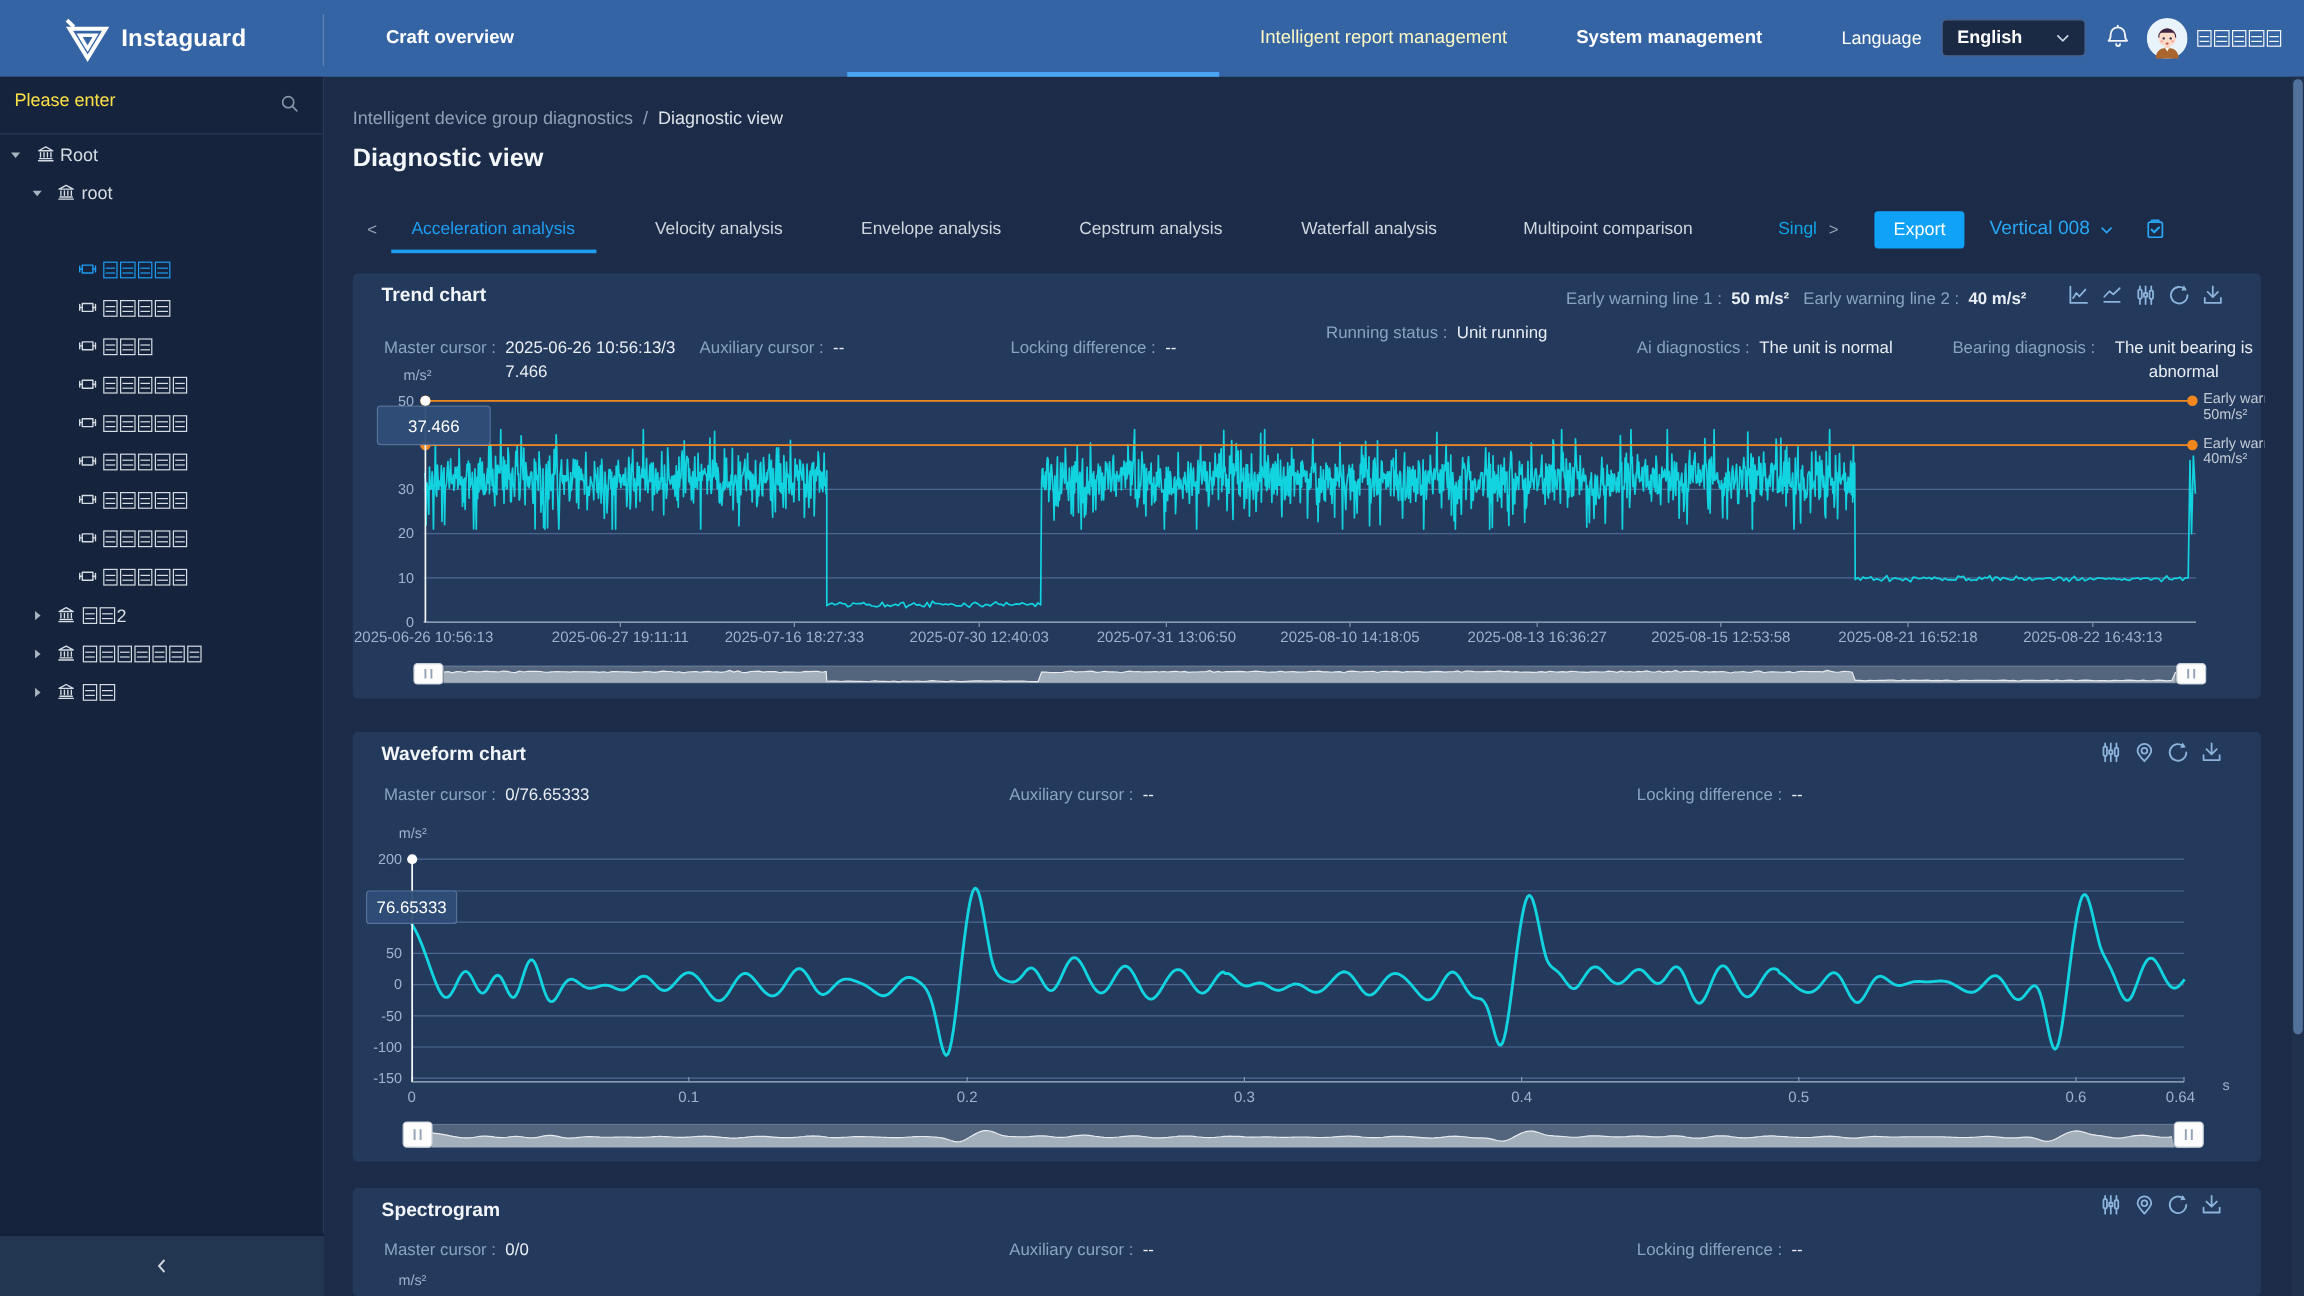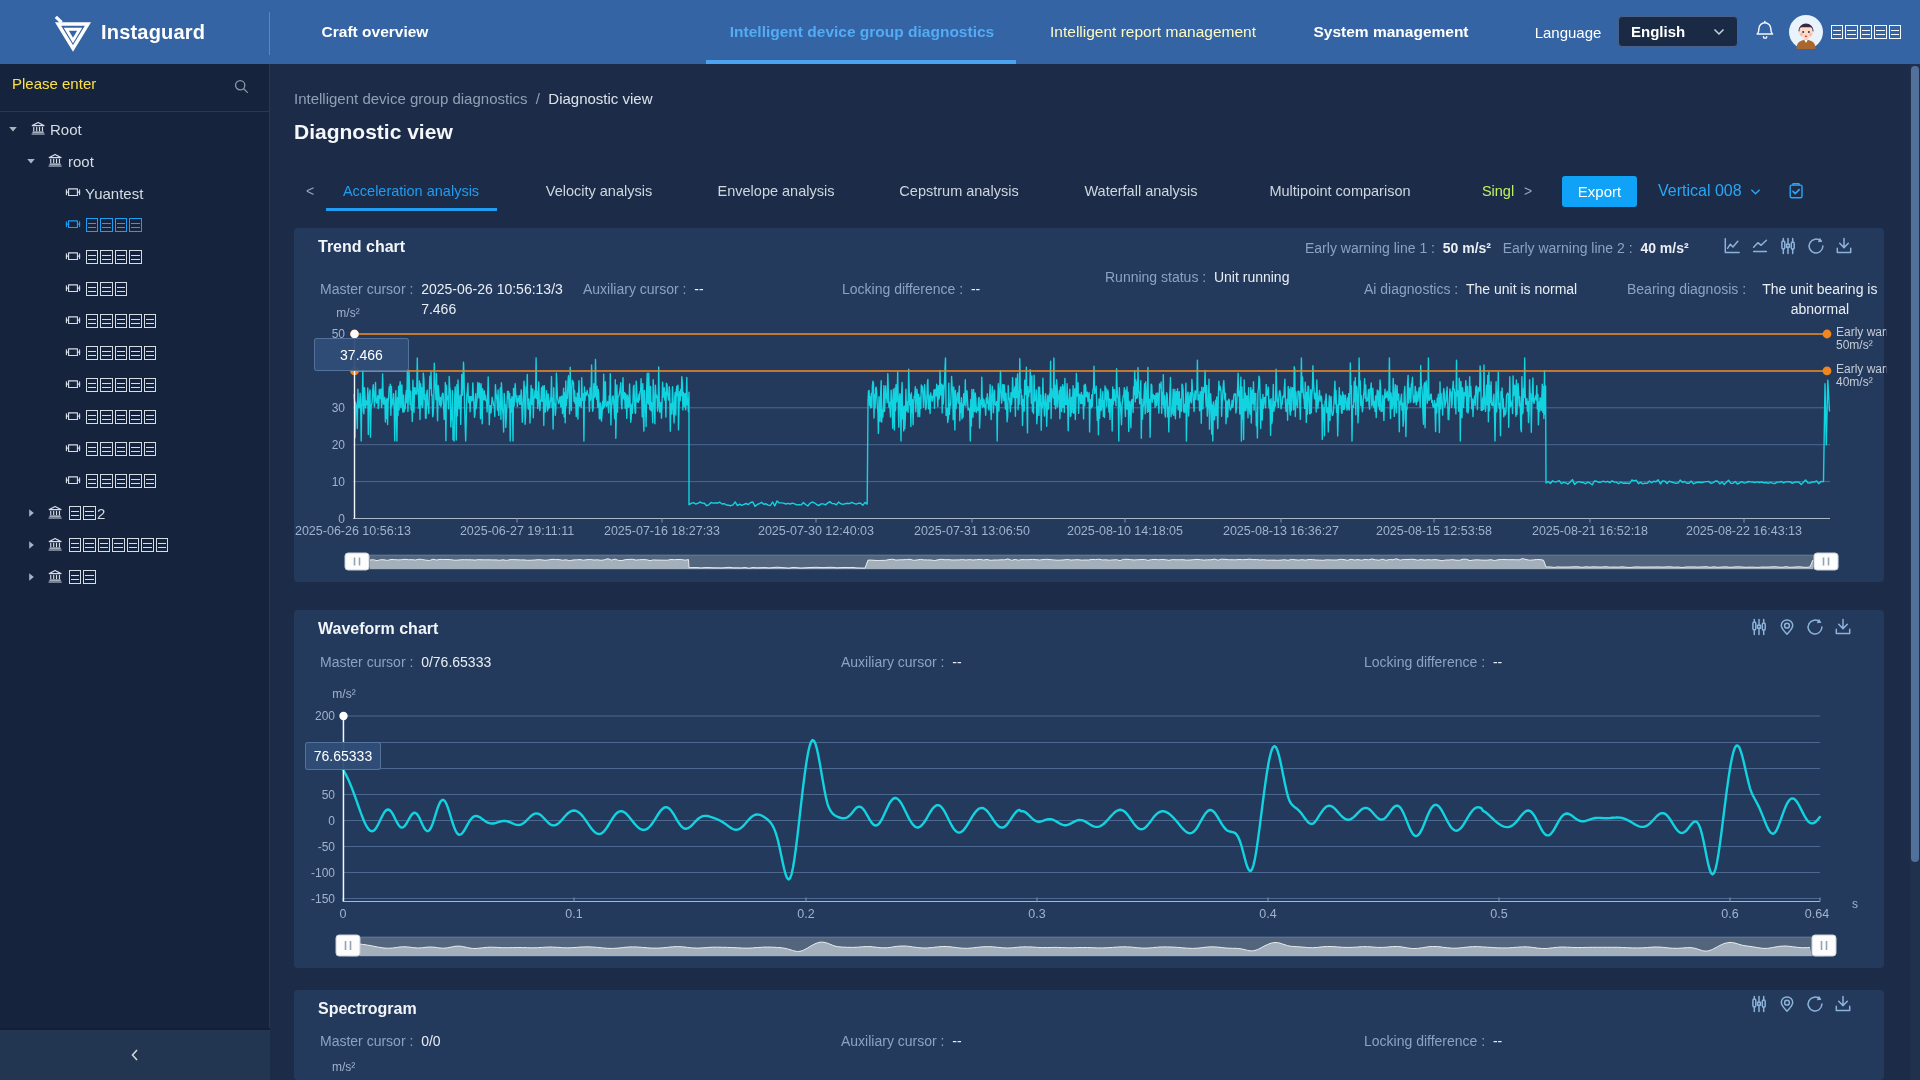--- a/index.html
+++ b/index.html
@@ -20,21 +20,20 @@
 <div style="position:relative;width:1920px;height:1080px;overflow:hidden">
 <div class="abs" style="left:0;top:0;width:1920px;height:64px;background:#3464a3">
       <svg class="abs" style="left:54px;top:14px" width="38" height="38" viewBox="0 0 38 38" fill="none" stroke="#fff">
 <path d="M4 10 H34 L19 34.5 Z" stroke-width="3.4"></path>
 <path d="M12.3 15.3 H25.7 L19 26.5 Z" stroke-width="2.9"></path>
 <path d="M1.8 2.8 L7.6 8.4" stroke-width="3.2"></path>
       </svg>
       <div class="abs" style="left:101px;top:0;height:64px;display:flex;align-items:center;font-size:20px;font-weight:bold;color:#fff;letter-spacing:0.2px">Instaguard</div>
       <div class="abs" style="left:269px;top:12px;width:1px;height:43px;background:rgba(255,255,255,0.22)"></div>
       <div class="abs" style="left:375px;top:0;height:64px;transform:translateX(-50%);display:flex;align-items:center;font-size:15.5px;font-weight:bold;color:#fff;white-space:nowrap">Craft overview</div>
-      <div class="abs" style="left:862px;top:0;height:64px;transform:translateX(-50%);display:flex;align-items:center;font-size:15.5px;font-weight:bold;color:#54abf5;white-space:nowrap">Intelligent device group diagnostics</div>
       <div class="abs" style="left:1153px;top:0;height:64px;transform:translateX(-50%);display:flex;align-items:center;font-size:15.5px;font-weight:normal;color:#fef9c3;white-space:nowrap">Intelligent report management</div>
       <div class="abs" style="left:1391px;top:0;height:64px;transform:translateX(-50%);display:flex;align-items:center;font-size:15.5px;font-weight:bold;color:#fff;white-space:nowrap">System management</div>
       <div class="abs" style="left:706px;top:60px;width:310px;height:4px;background:#4aa4f2"></div>
       <div class="abs" style="left:1568px;top:0;height:64px;transform:translateX(-50%);display:flex;align-items:center;font-size:15px;color:#fff">Language</div>
       <div class="abs" style="left:1618px;top:16px;width:120px;height:31px;background:#1b2a44;
 border:1px solid #49608a;border-radius:4px;display:flex;align-items:center;padding:0 12px;justify-content:space-between">
 <span style="color:#fff;font-size:15px;font-weight:bold">English</span>
 <svg width="12" height="8" viewBox="0 0 12 8" fill="none" stroke="#c7d2e2" stroke-width="1.5">
           <polyline points="1.5,1.5 6,6 10.5,1.5"></polyline>
         </svg>
@@ -102,28 +101,20 @@
         <svg class="abs" style="left:26px;top:11px" width="10" height="10" viewBox="0 0 10 10">
           <polygon points="1.2,3 8.8,3 5,7.6" fill="#a9b4c2"></polygon>
         </svg>
         <svg style="position:absolute;left:48px;top:8px" width="16" height="16" viewBox="0 0 18 18" fill="none" stroke="#d5dce4" stroke-width="1.3" stroke-linecap="round" stroke-linejoin="round">
           <path d="M8 1.6 L14.6 5.2 H1.4 Z"></path>
           <path d="M3.1 7 V11 M6.4 7 V11 M9.6 7 V11 M12.9 7 V11"></path>
           <path d="M2.2 12.6 H13.8 M1.2 14.6 H14.8"></path>
         </svg>
         <div class="abs" style="left:68px;top:0;height:32px;display:flex;align-items:center;font-size:15px;color:#d5dce4;white-space:nowrap">root</div>
       </div>
-      <div class="abs" style="left:0;top:113px;width:270px;height:32px">
-        <svg style="position:absolute;left:65px;top:8px" width="16" height="16" viewBox="0 0 18 18" fill="none" stroke="#d5dce4" stroke-width="1.3" stroke-linecap="round" stroke-linejoin="round">
-          <path d="M1.6 5.4 V10.8 M16.4 5.4 V10.8"></path>
-          <path d="M1.6 8.1 H4 M14 8.1 H16.4"></path>
-          <rect x="4" y="4.4" width="10" height="7.4"></rect>
-        </svg>
-        <div class="abs" style="left:85px;top:0;height:32px;display:flex;align-items:center;font-size:15px;color:#d5dce4;white-space:nowrap">Yuantest</div>
-      </div>
       <div class="abs" style="left:0;top:145px;width:270px;height:32px">
         <svg style="position:absolute;left:65px;top:8px" width="16" height="16" viewBox="0 0 18 18" fill="none" stroke="#1e9df2" stroke-width="1.3" stroke-linecap="round" stroke-linejoin="round">
           <path d="M1.6 5.4 V10.8 M16.4 5.4 V10.8"></path>
           <path d="M1.6 8.1 H4 M14 8.1 H16.4"></path>
           <rect x="4" y="4.4" width="10" height="7.4"></rect>
         </svg>
         <div class="abs" style="left:85px;top:0;height:32px;display:flex;align-items:center;font-size:15px;color:#1e9df2;white-space:nowrap">
           <span class="cj blue">
             <i></i>
             <i class="b"></i>
@@ -454,21 +445,21 @@
     <div class="abs" style="left:1911px;top:66px;width:8px;height:796px;background:#51719b;border-radius:4px"></div>
     <div class="abs" style="left:294px;top:90px;font-size:15px;color:#8fa0b5">Intelligent device group diagnostics&nbsp;&nbsp;/&nbsp;&nbsp;<span style="color:#dde3ea">Diagnostic view</span></div>
     <div class="abs" style="left:294px;top:120px;font-size:21px;font-weight:bold;color:#f4f7fa">Diagnostic view</div>
     <div class="abs" style="left:306px;top:183px;font-size:14px;color:#9aa7b8">&lt;</div>
     <div class="abs" style="left:411px;top:183px;transform:translateX(-50%);font-size:14.5px;color:#1e9df2;white-space:nowrap">Acceleration analysis</div>
     <div class="abs" style="left:599px;top:183px;transform:translateX(-50%);font-size:14.5px;color:#cfd6df;white-space:nowrap">Velocity analysis</div>
     <div class="abs" style="left:776px;top:183px;transform:translateX(-50%);font-size:14.5px;color:#cfd6df;white-space:nowrap">Envelope analysis</div>
     <div class="abs" style="left:959px;top:183px;transform:translateX(-50%);font-size:14.5px;color:#cfd6df;white-space:nowrap">Cepstrum analysis</div>
     <div class="abs" style="left:1141px;top:183px;transform:translateX(-50%);font-size:14.5px;color:#cfd6df;white-space:nowrap">Waterfall analysis</div>
     <div class="abs" style="left:1340px;top:183px;transform:translateX(-50%);font-size:14.5px;color:#cfd6df;white-space:nowrap">Multipoint comparison</div>
-    <div class="abs" style="left:1498px;top:183px;transform:translateX(-50%);font-size:14.5px;color:#bef264;white-space:nowrap">Singl</div>
+    <div class="abs" style="left:1498px;top:183px;transform:translateX(-50%);font-size:14.5px;color:#0ea5e9;white-space:nowrap">Singl</div>
     <div class="abs" style="left:1524px;top:183px;font-size:14px;color:#9aa7b8">&gt;</div>
     <div class="abs" style="left:326px;top:208px;width:171px;height:3px;background:#1e9df2"></div>
     <div class="abs" style="left:1562px;top:176px;width:75px;height:31px;background:#0fa2f7;border-radius:3px;display:flex;align-items:center;justify-content:center;font-size:15px;color:#fff">Export</div>
     <div class="abs" style="left:1658px;top:182px;font-size:16px;color:#29a6f5">Vertical 008</div>
     <svg class="abs" style="left:1750px;top:188px" width="11" height="8" viewBox="0 0 12 8" fill="none" stroke="#29a6f5" stroke-width="1.5">
       <polyline points="1.5,1.5 6,6 10.5,1.5"></polyline>
     </svg>
     <svg style="position:absolute;left:1787px;top:182px" width="18" height="18" viewBox="0 0 18 18" fill="none" stroke="#29a6f5" stroke-width="1.5" stroke-linecap="round" stroke-linejoin="round">
       <rect x="3.2" y="3.1" width="11.8" height="12.6" rx="1.5" stroke-width="1.4"></rect>
       <path d="M6 3.1 V1.7 H12 V3.1" stroke-width="1.4"></path>

